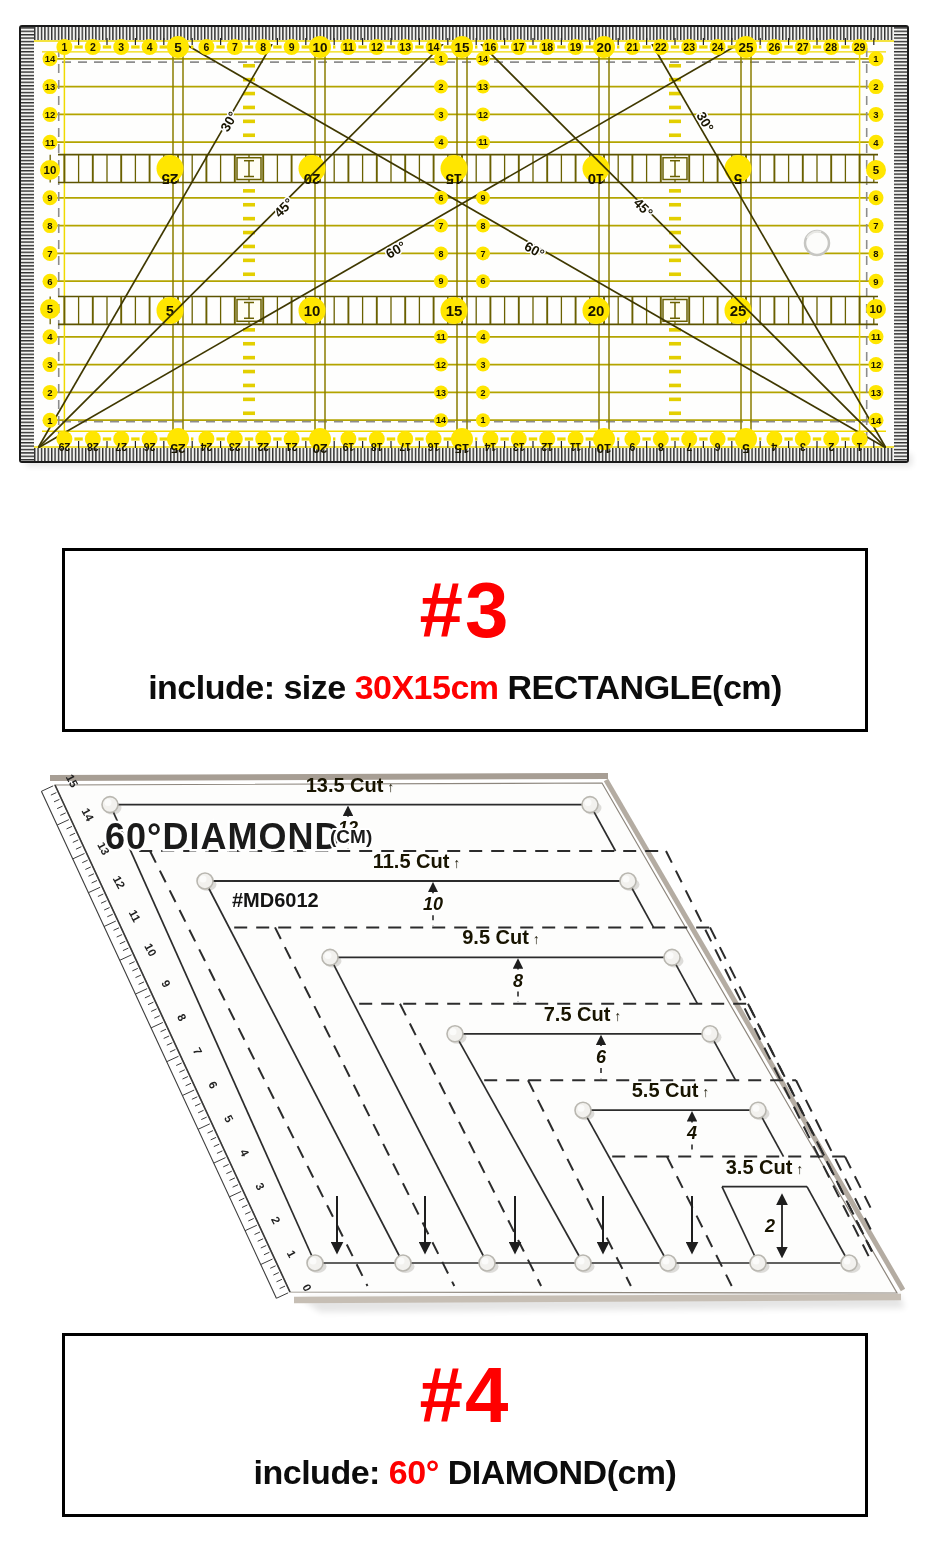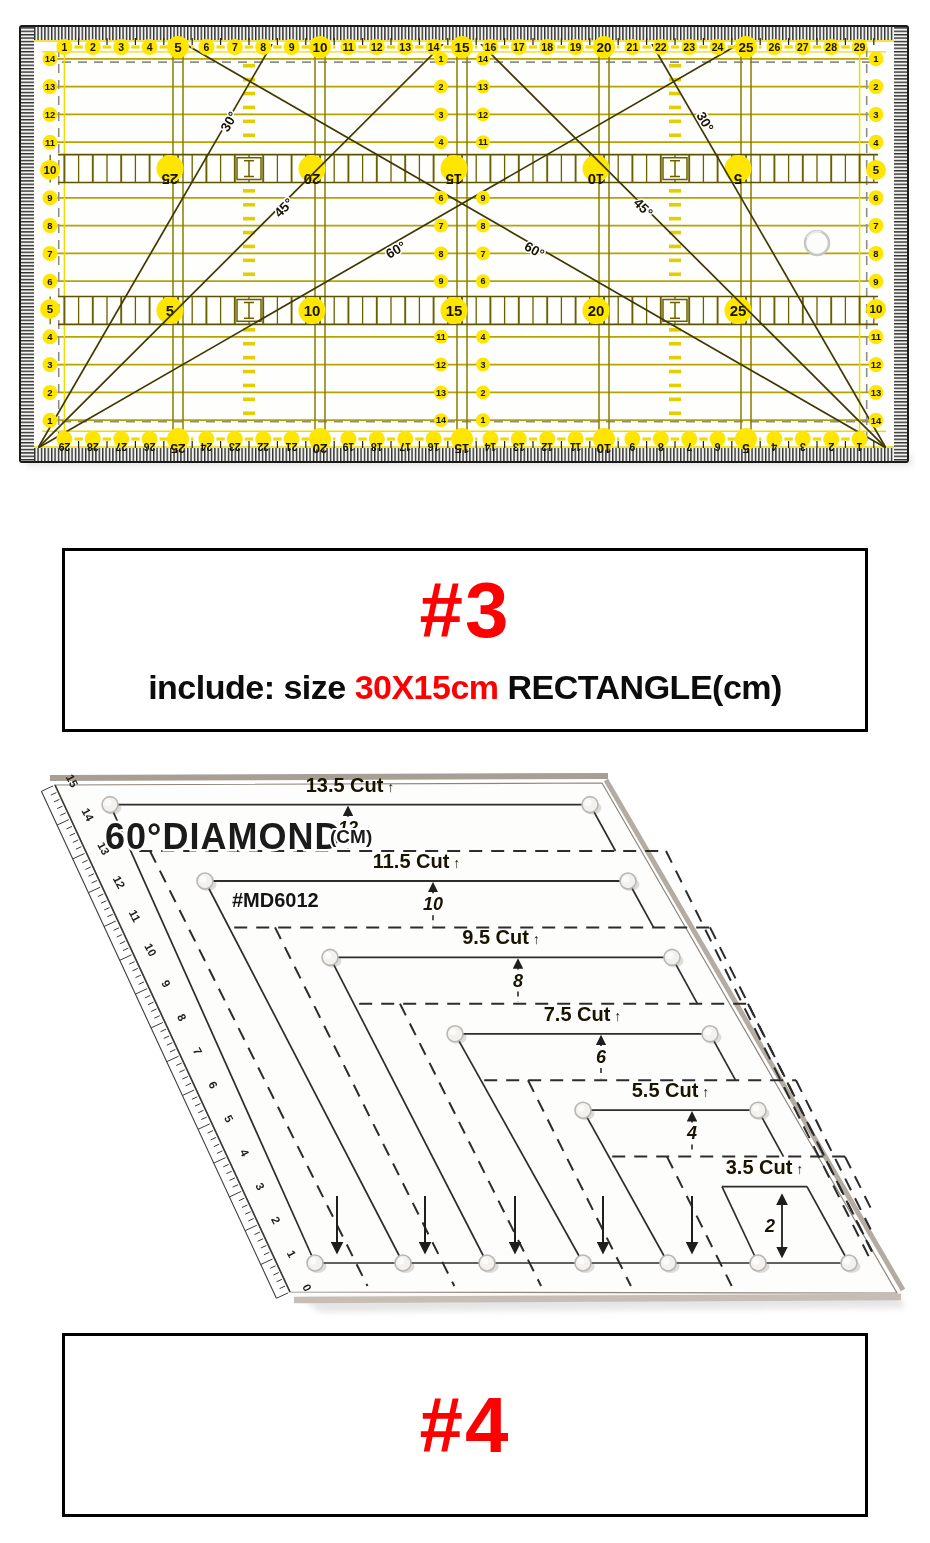--- a/index.html
+++ b/index.html
@@ -884,15 +884,16 @@
       </g>
     </svg>
 
   <div class="label-box" id="label3-box">
     <div class="box-number" style="color: rgb(254, 0, 0);">#3</div>
     <div class="box-line"><span>include: size </span><span class="hl" style="color: rgb(254, 0, 0);">30X15cm</span><span> RECTANGLE(cm)</span></div>
   </div>
 
   <div class="label-box" id="label4-box">
     <div class="box-number" style="color: rgb(254, 0, 0);">#4</div>
+    <div class="box-line"><span>include: </span><span class="hl" style="color: rgb(254, 0, 0);">60°</span><span> DIAMOND(cm)</span></div>
   </div>
 
 </div>
 
 </body></html>

